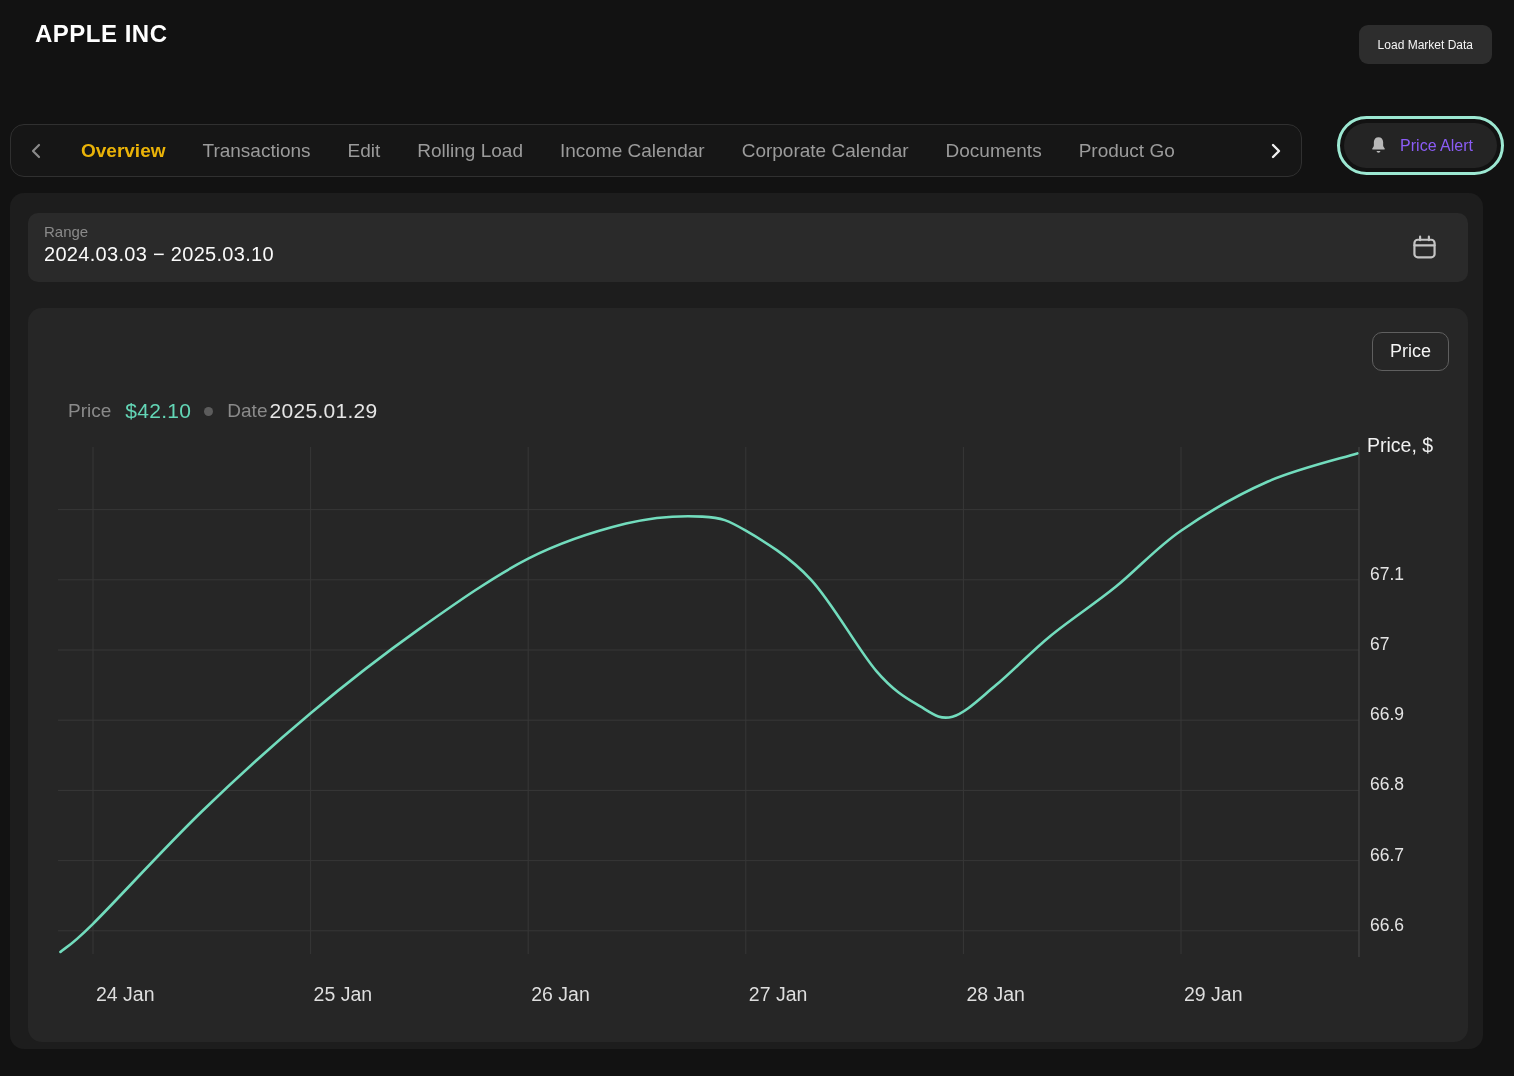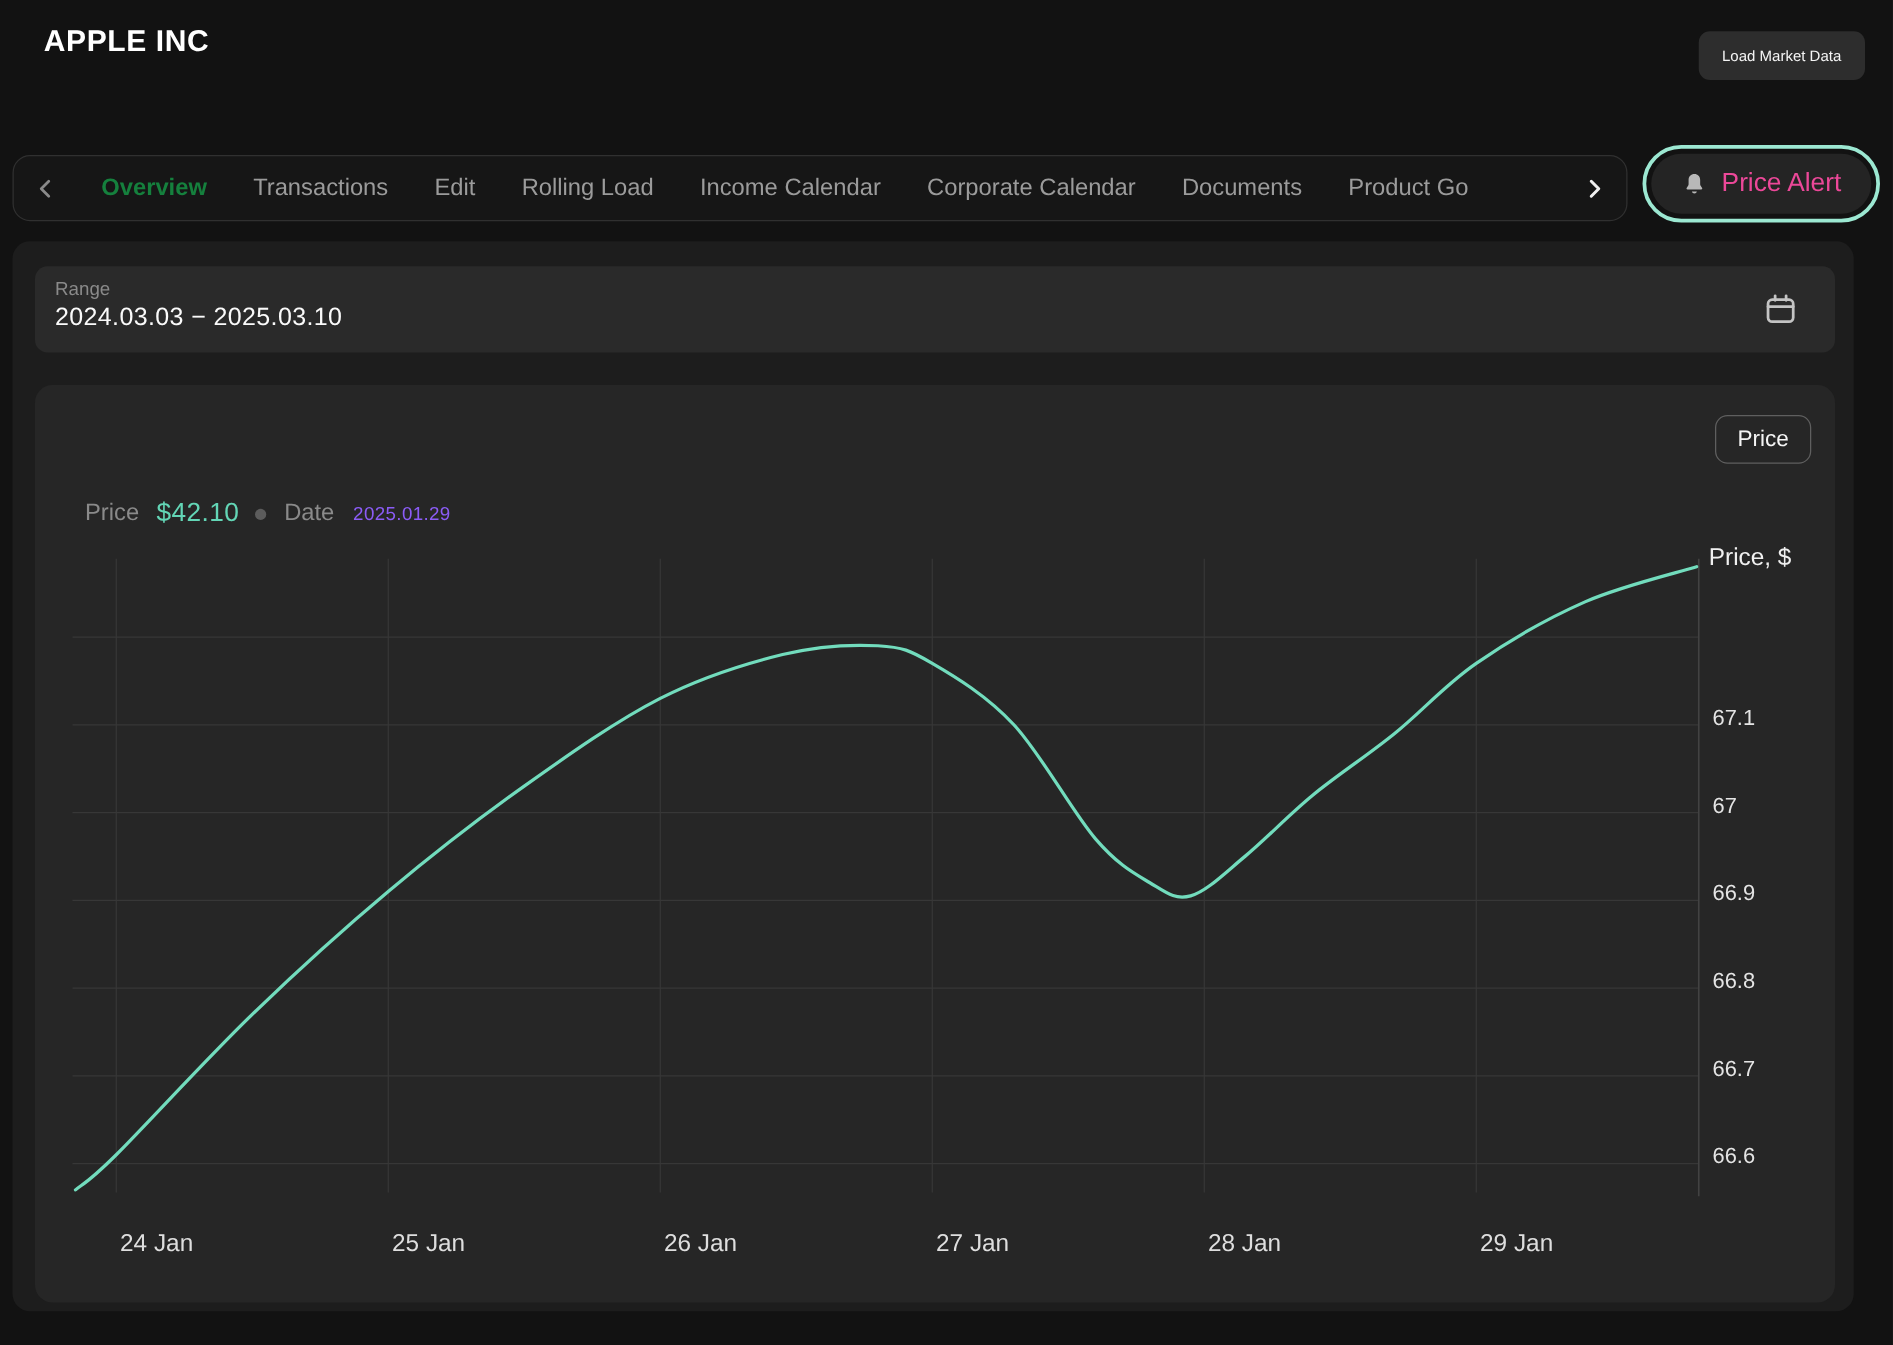--- a/index.html
+++ b/index.html
@@ -9,45 +9,45 @@
 
   
   #app-title { left:12px; top:20px; font-size:24px; font-weight:700; letter-spacing:.5px; color:#ffffff;margin-left:23px; }
   #load-btn { right:22px; top:25px; height:39px; padding:0 19px; background:#2d2d2d; border:none;
               border-radius:9px; color:#f5f5f5; font-size:12px; font-family:inherit; display:flex; align-items:center; }
 
   
   #tab-bar { left:10px; top:124px; width:1292px; height:53px; border:1px solid #303030; border-radius:14px;
              background:#161616; display:flex; align-items:center; padding:0 18px; gap:37px; }
   .tab { font-size:19px; color:#9b9b9b; white-space:nowrap; cursor:default; }
-  .tab.active { color:#15803d; font-weight:700; }
+  .tab.active { color:#eab308; font-weight:700; }
   .chev { display:flex; align-items:center; }
   #chev-right { margin-left:auto; }
 
   
   #price-alert-ring { right:10px; top:116px; border:3.5px solid #9ce8d2; border-radius:40px; padding:4px; background:#121212; }
   #price-alert-btn { display:flex; align-items:center; gap:11px; background:#242424; border-radius:30px;
-                     padding:12px 24px; font-size:21px; color:#ec4899; }
+                     padding:12px 24px; font-size:16px; color:#8b5cf6; }
 
   
   #content-panel { left:10px; top:193px; width:1473px; height:856px; background:#1d1d1d; border-radius:14px; }
   #range-field { left:18px; top:20px; width:1440px; height:69px; background:#2a2a2a; border-radius:10px; padding:10px 16px; }
   #range-label { font-size:15px; color:#8a8a8a; }
   #range-value { font-size:20px; color:#fafafa; margin-top:3px; letter-spacing:.3px; }
   #calendar-icon { position:absolute; right:28px; top:19px; }
 
   #chart-panel { left:18px; top:115px; width:1440px; height:734px; background:#262626; border-radius:14px; }
   #price-toggle { position:absolute; left:1344px; top:24px; width:77px; height:39px; background:transparent;
                   border:1.5px solid #5f5f5f; border-radius:10px; color:#f5f5f5; font-size:18px; font-family:inherit; }
 
   #legend { position:absolute; left:40px; top:91px; display:flex; align-items:center; }
   .lg-label { font-size:19px; color:#8a8a8a; }
   .lg-price { font-size:21px; color:#63d6b6; margin-left:14px; letter-spacing:.3px; }
   .lg-dot { width:9px; height:9px; border-radius:50%; background:#5c5c5c; margin:0 14px 0 13px; }
-  .lg-date { font-size:15px; color:#8b5cf6; font-weight:500; margin-left:15px; letter-spacing:.3px; }
+  .lg-date { font-size:21px; color:#e5e5e5; font-weight:500; margin-left:2px; letter-spacing:.3px; }
 
   #chart-svg { position:absolute; left:0; top:0; }
 </style>
 </head>
 <body>
 
 <div class="abs" id="app-title">APPLE INC</div>
 <button class="abs" id="load-btn">Load Market Data</button>
 
 <div class="abs" id="tab-bar">

